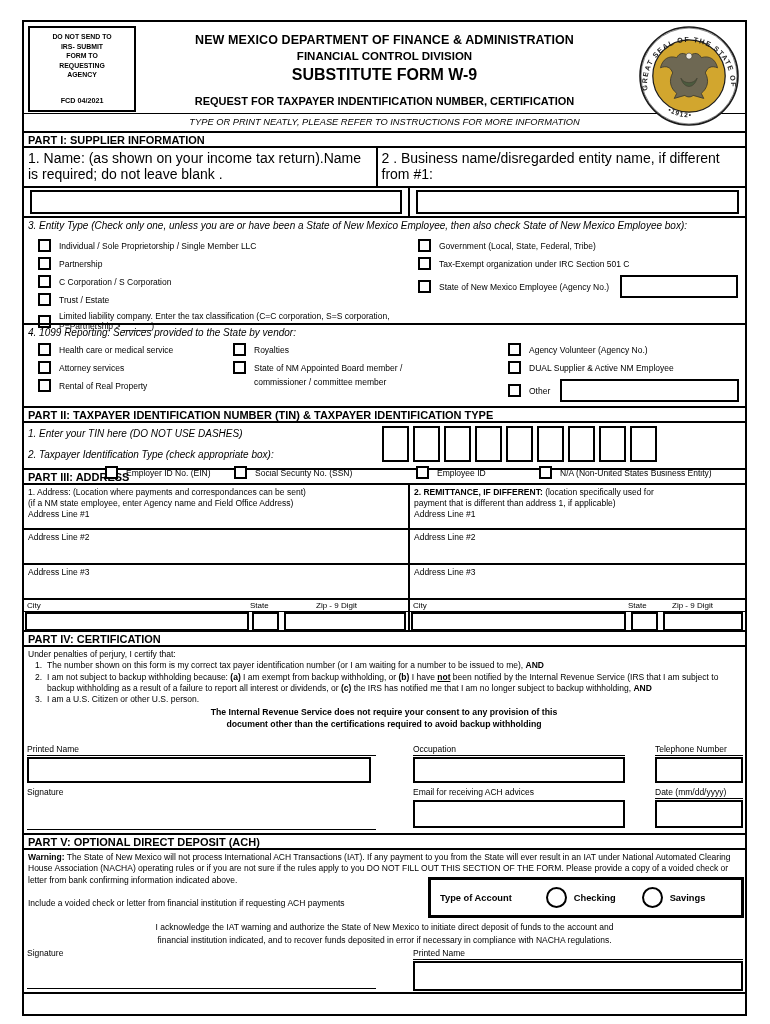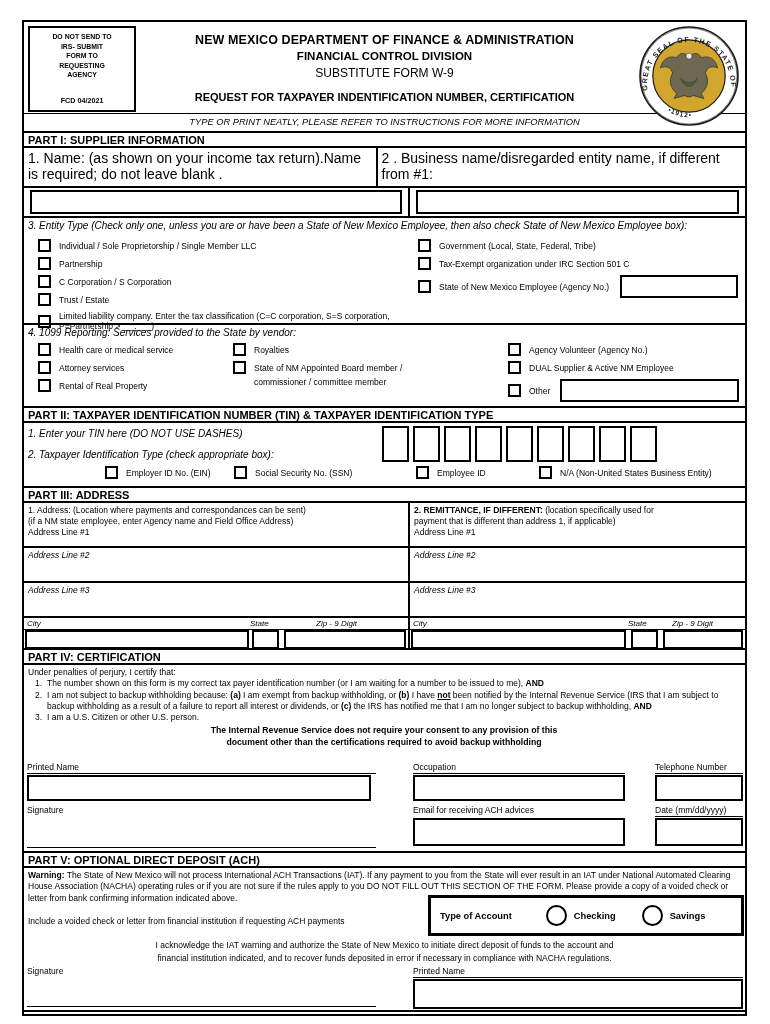--- a/index.html
+++ b/index.html
@@ -11,21 +11,21 @@
 
   
   .header { position:relative; height:91px; }
   .notice-box { position:absolute; left:4px; top:4px; width:108px; height:86px;
     border:2px solid #000; text-align:center; font-size:6.9px; font-weight:bold;
     line-height:9.5px; padding-top:4px; }
   .notice-box .ver { position:absolute; bottom:5px; left:0; width:100%; font-size:7.2px; }
   .titles { text-align:center; margin:0 112px; padding-top:11px; }
   .t1 { font-size:12.5px; font-weight:bold; letter-spacing:.1px; }
   .t2 { font-size:11.5px; font-weight:bold; margin-top:3px; }
-  .t3 { font-size:12px; font-weight:normal; margin-top:4px; }
+  .t3 { font-size:16px; font-weight:bold; margin-top:4px; }
   .t4 { font-size:11px; font-weight:bold; margin-top:11px; }
   .seal { position:absolute; right:5px; top:3px; width:102px; height:102px; z-index:3; }
 
   .instruction { height:18px; border-top:1.5px solid #000; text-align:center;
     font-style:italic; font-size:9.3px; line-height:17px; }
 
   .part-header { border-top:2px solid #000; border-bottom:2px solid #000;
     font-weight:bold; font-size:11px; height:17px; line-height:13px; padding:1px 0 0 4px; }
 
   .fs { font-size:10px;font-style:italic; }
@@ -40,28 +40,28 @@
   .p1boxes .ibox { margin:2px 6px; }
   .ibox { border:2px solid #000; background:#fff; }
 
   .section3 { height:107px; border-top:2px solid #000; padding:2px 4px; position:relative; }
   .section4 { height:83px; border-top:2px solid #000; padding:2px 4px; position:relative; }
   .cbrow { display:flex; align-items:center; gap:8px; margin-top:5px; font-size:8.5px; }
   .cb { width:13px; height:13px; border:2px solid #000; flex:none; background:#fff; }
   .indent-cont { margin-left:21px; margin-top:3px; font-size:8.5px; }
 
   
-  .p2content { position:relative; height:63px; }
+  .p2content { position:relative; height:45px; }
   .tin-boxes { position:absolute; left:358px; top:3px; display:flex; gap:4px; }
   .tin-box { width:27px; height:36px; border:2.5px solid #000; background:#fff; }
   .typerow-item { position:absolute; display:flex; align-items:center; gap:8px; font-size:8.5px; }
 
   
   .p3r1 { height:43px; }
-  .p3r { border-top:2px solid #000;font-style:italic; }
+  .p3r { border-top:2px solid #000; }
   .p3r2 { height:35px; } .p3r3 { height:35px; }
   .p3cell { padding:2px 4px; font-size:8.5px; line-height:11px; }
   .csz-labels { position:relative; height:12px; border-bottom:1px solid #000; font-size:8px; }
   .csz-labels span { position:absolute; top:1px; }
   .csz-boxes { display:flex; height:19px; padding:0 1px; margin-top:0; }
   .csz-boxes .bx { border:2px solid #000; background:#fff; height:19px; }
 
   
   .p4text { height:95px; padding:2px 5px 0 4px; font-size:8.5px; line-height:11.3px; }
   .cert-item { position:relative; padding-left:19px; }

